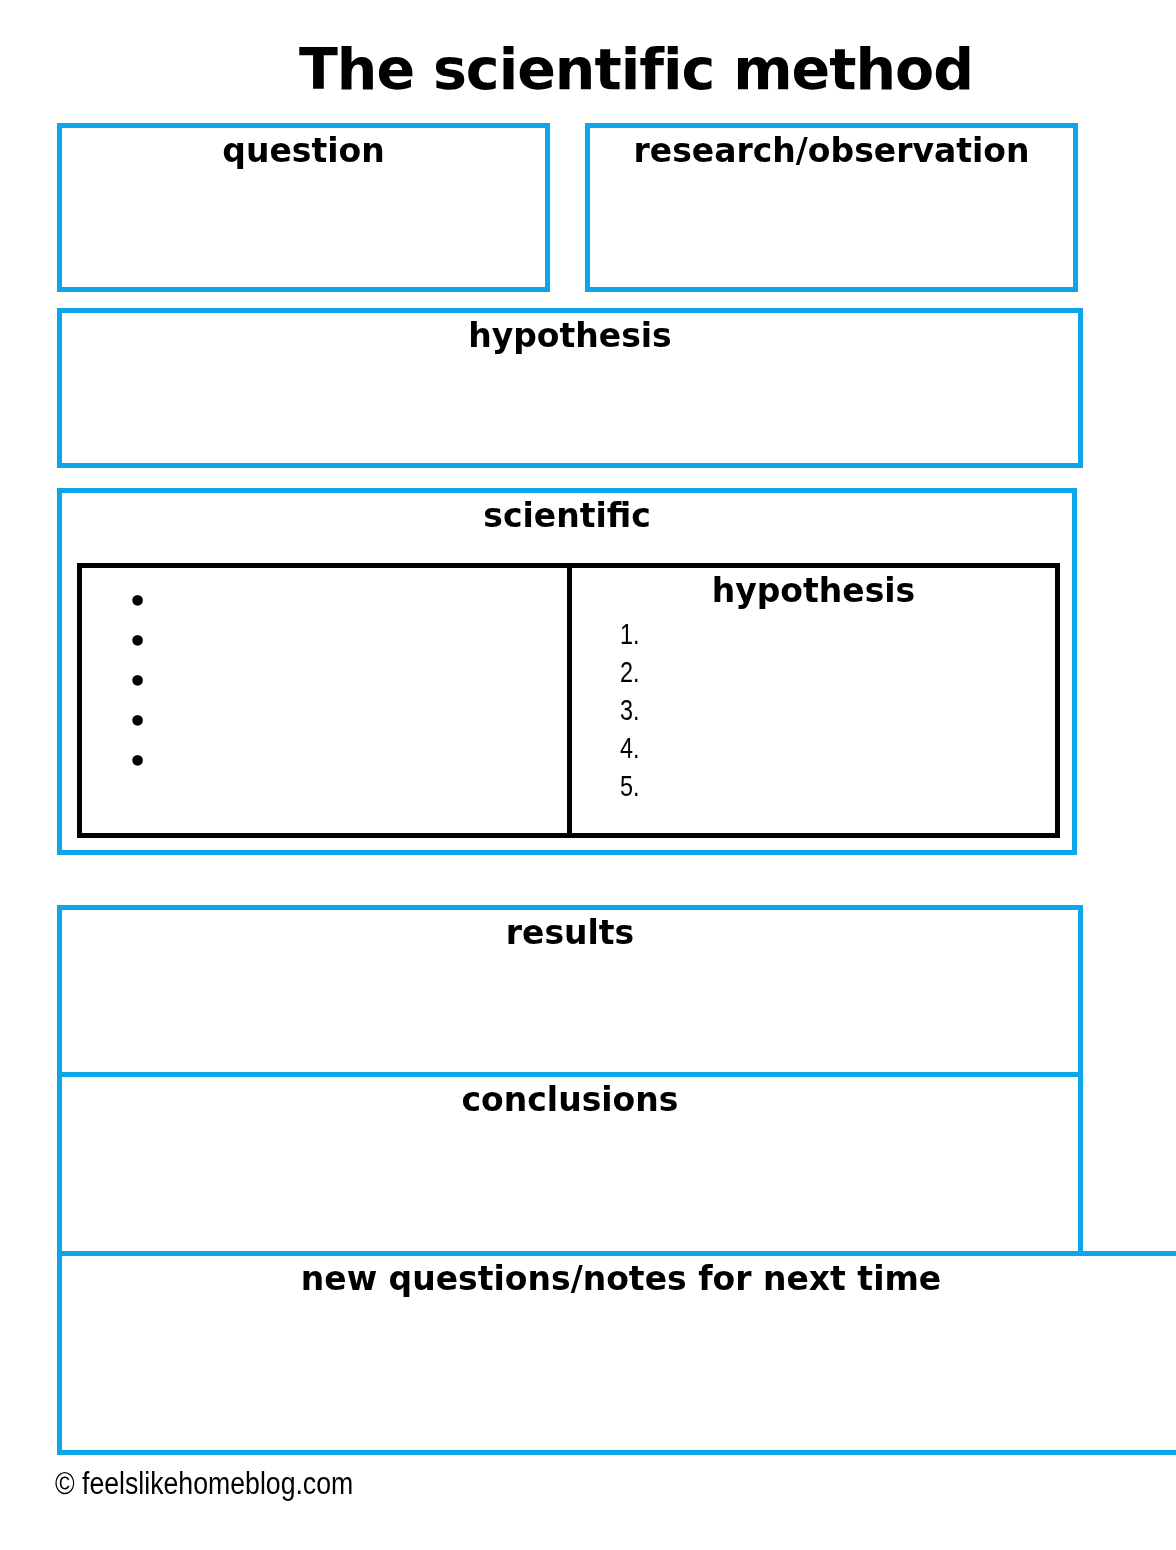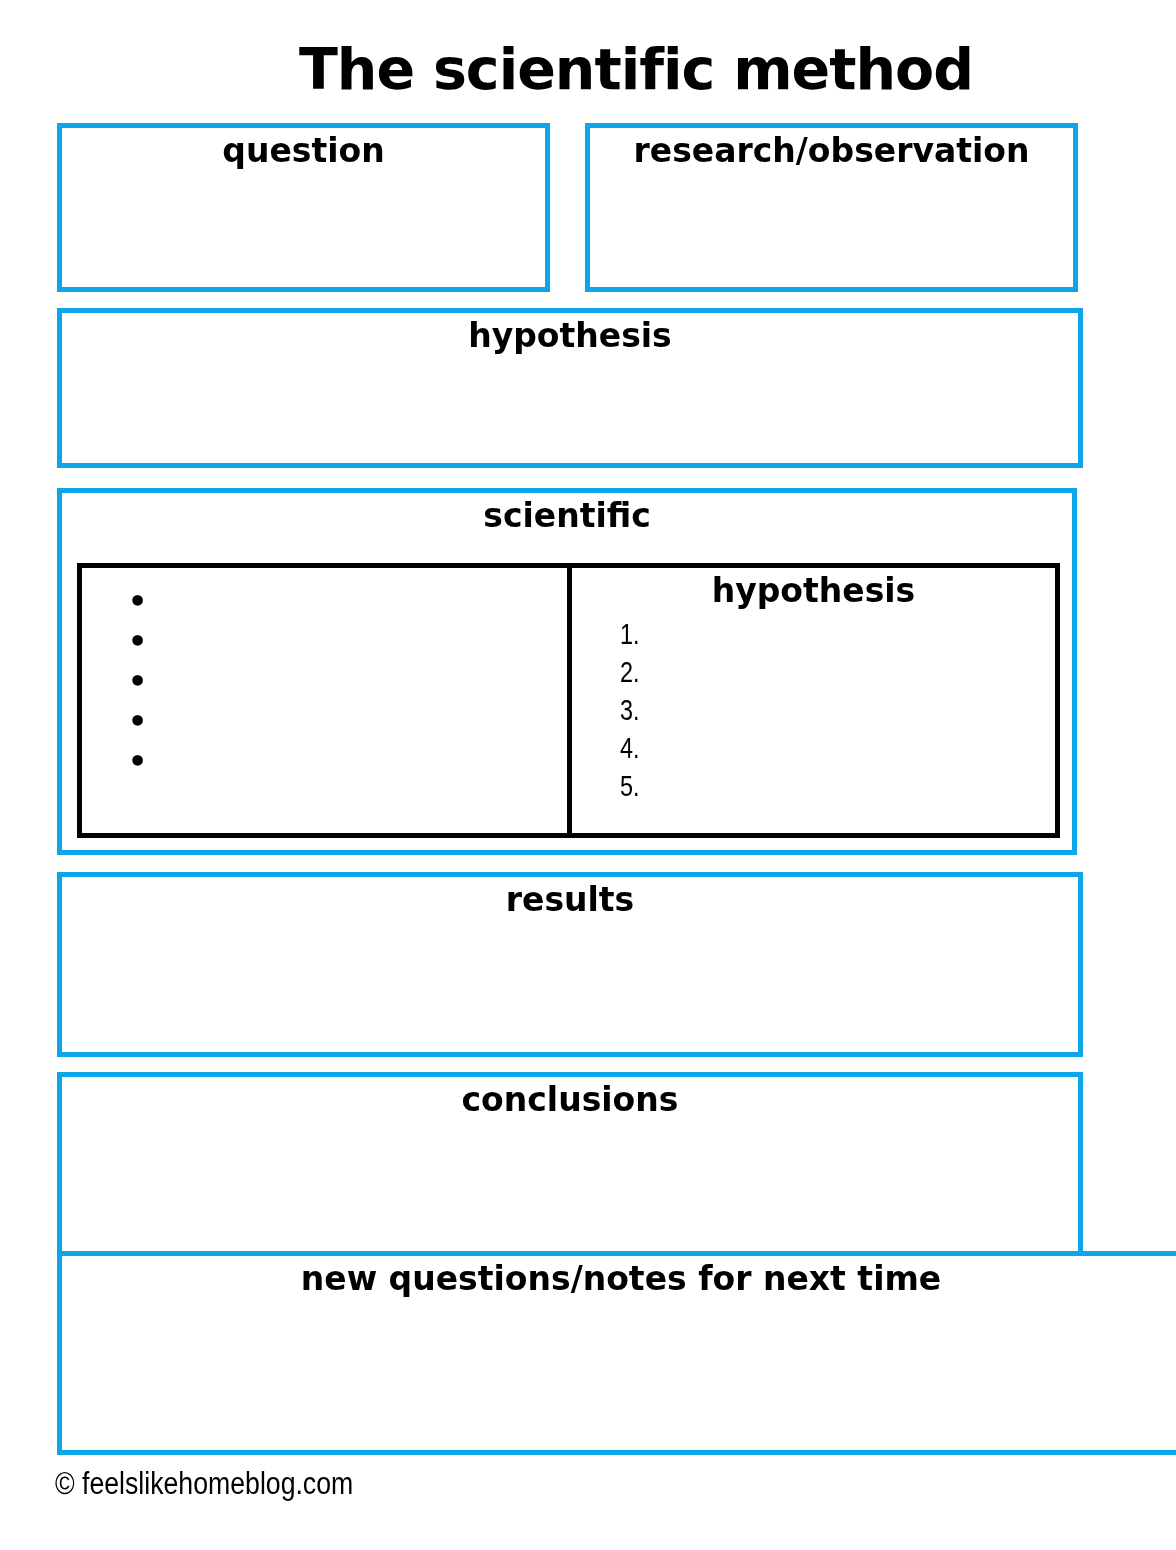--- a/index.html
+++ b/index.html
@@ -57,21 +57,21 @@
   }
   .number-list{
     margin:6px 0 0 0;padding:0 0 0 48px;
   }
   .number-list div{
     line-height:38px;font-size:30px;
     font-family:"Liberation Sans", sans-serif;
     transform:scaleX(0.78);transform-origin:left center;
   }
   
-  .results-box{left:57px;top:872px;width:1026px;height:185px;}
+  .results-box{left:57px;top:905px;width:1026px;height:185px;}
   .conclusions-box{left:57px;top:1072px;width:1026px;height:196px;}
   .newq-box{left:57px;top:1251px;width:1128px;height:204px;}
   
   .footer{
     position:absolute;left:55px;top:1466px;
     font-size:31px;
     font-family:"Liberation Sans", sans-serif;
     transform:scaleX(0.86);transform-origin:left top;
     letter-spacing:0px;
     white-space:nowrap;

